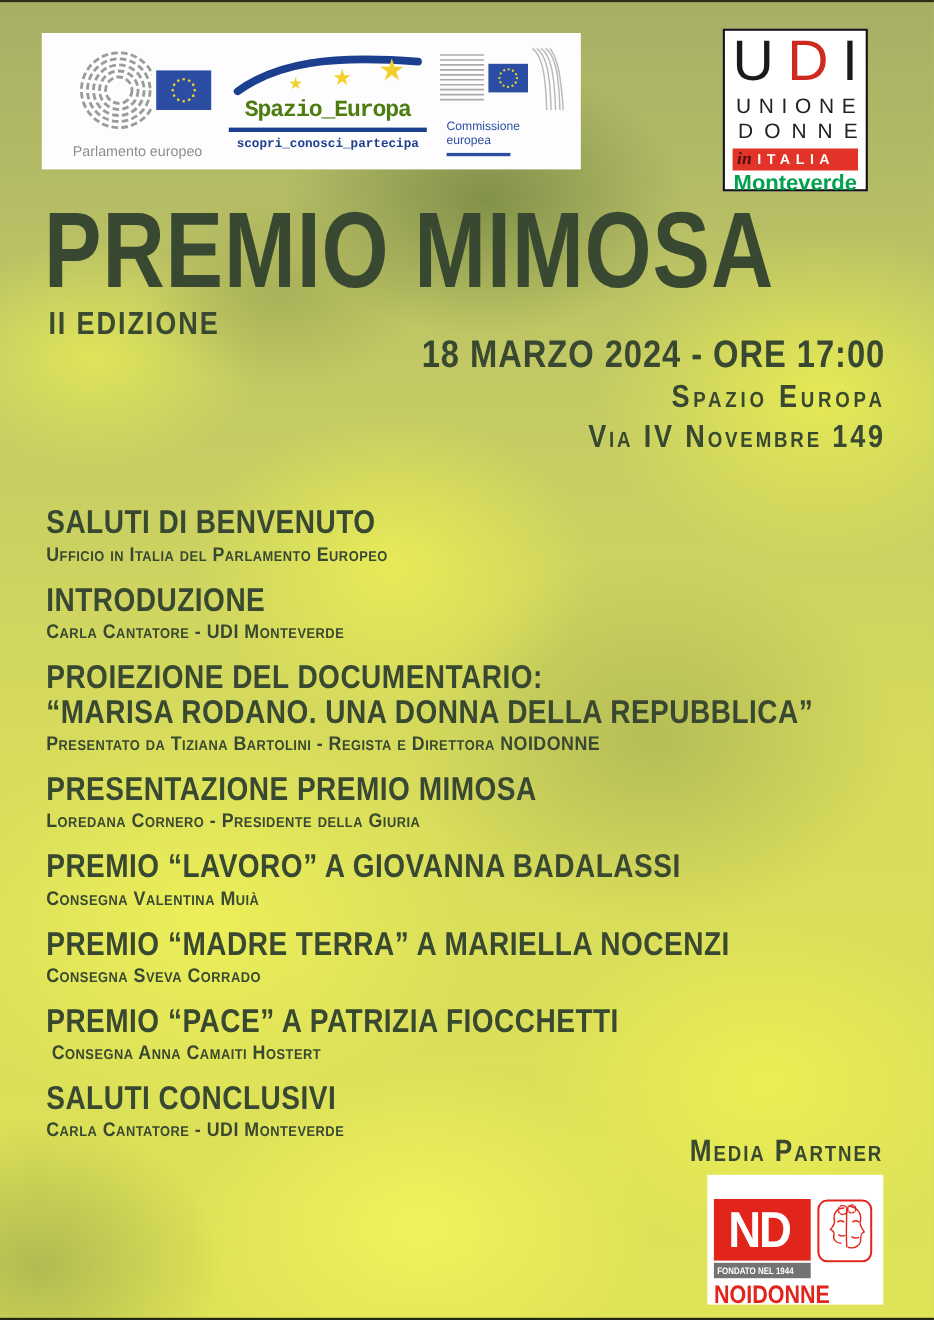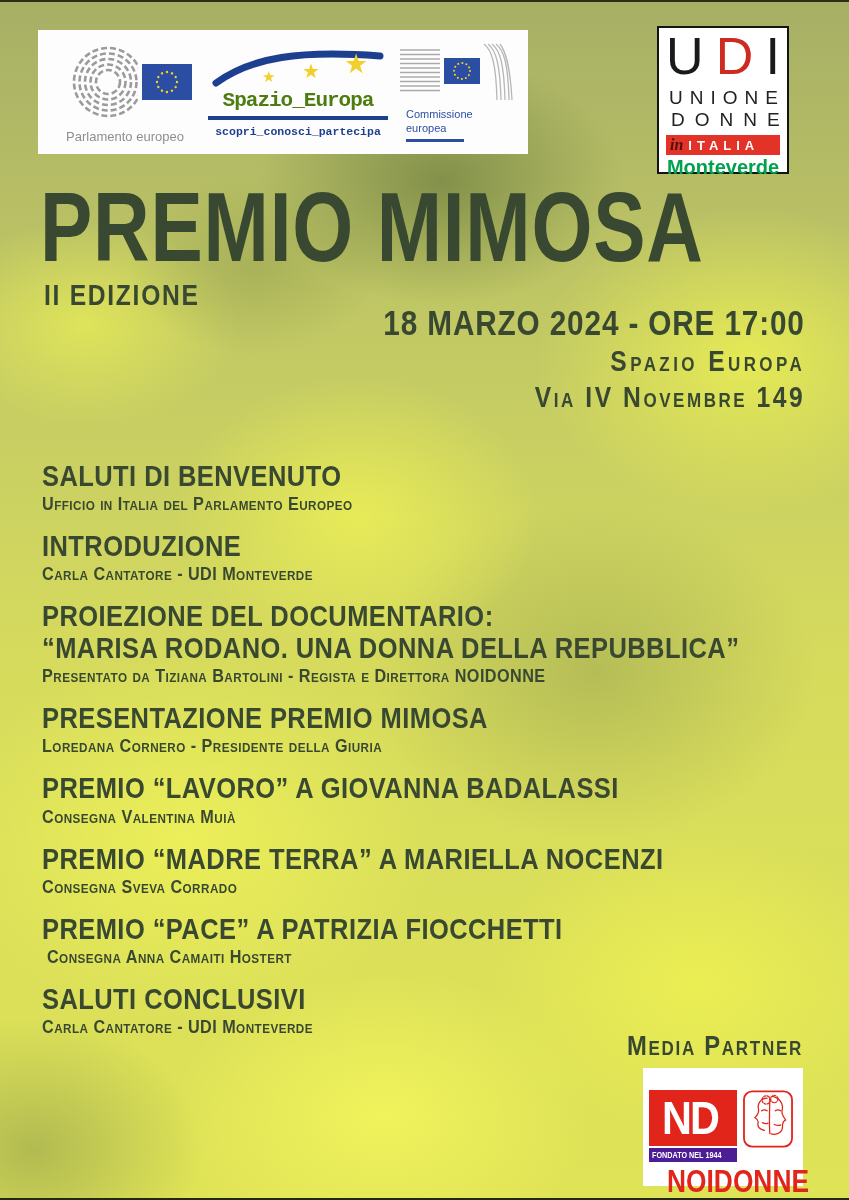--- a/index.html
+++ b/index.html
@@ -72,23 +72,23 @@
   .p-item{margin-bottom:15px;}
   .p-title{font-size:30px;font-weight:700;line-height:1.07;letter-spacing:.5px;}
   .p-sub{font-size:18px;font-weight:700;margin-top:2px;letter-spacing:.5px;}
 
   
   .media-partner{position:absolute;right:46px;top:1028px;color:#394830;font-weight:700;font-size:28px;letter-spacing:2px;}
   .nd-box{position:absolute;left:643px;top:1066px;width:160px;height:118px;background:#fff;box-sizing:border-box;padding:22px 6px;}
   .nd-row{display:flex;gap:4px;}
   .nd-left{width:88px;}
   .nd-sq{background:#e1251b;height:56px;display:flex;align-items:center;justify-content:center;color:#fff;font-weight:700;font-size:46px;letter-spacing:-2px;}
-  .nd-strip{background:#4c1d95;color:#fff;font-size:8.5px;font-weight:700;text-align:center;padding:2px 0;margin-top:2px;}
+  .nd-strip{background:#737373;color:#fff;font-size:8.5px;font-weight:700;text-align:center;padding:2px 0;margin-top:2px;}
   .faces{width:54px;height:58px;}
-  .nd-name{color:#e1251b;font-weight:700;font-size:31px;line-height:1;margin-top:4px;margin-left:18px;}
+  .nd-name{color:#e1251b;font-weight:700;font-size:23px;line-height:1;margin-top:4px;}
 </style>
 </head>
 <body>
 
 <div class="poster">
 
   <div class="eu-banner">
     <div class="logo-block">
       <svg width="150" height="84" viewBox="0 0 150 84">
         <g fill="none" stroke="#9b9b9b" stroke-width="2.6" stroke-dasharray="6 3">

